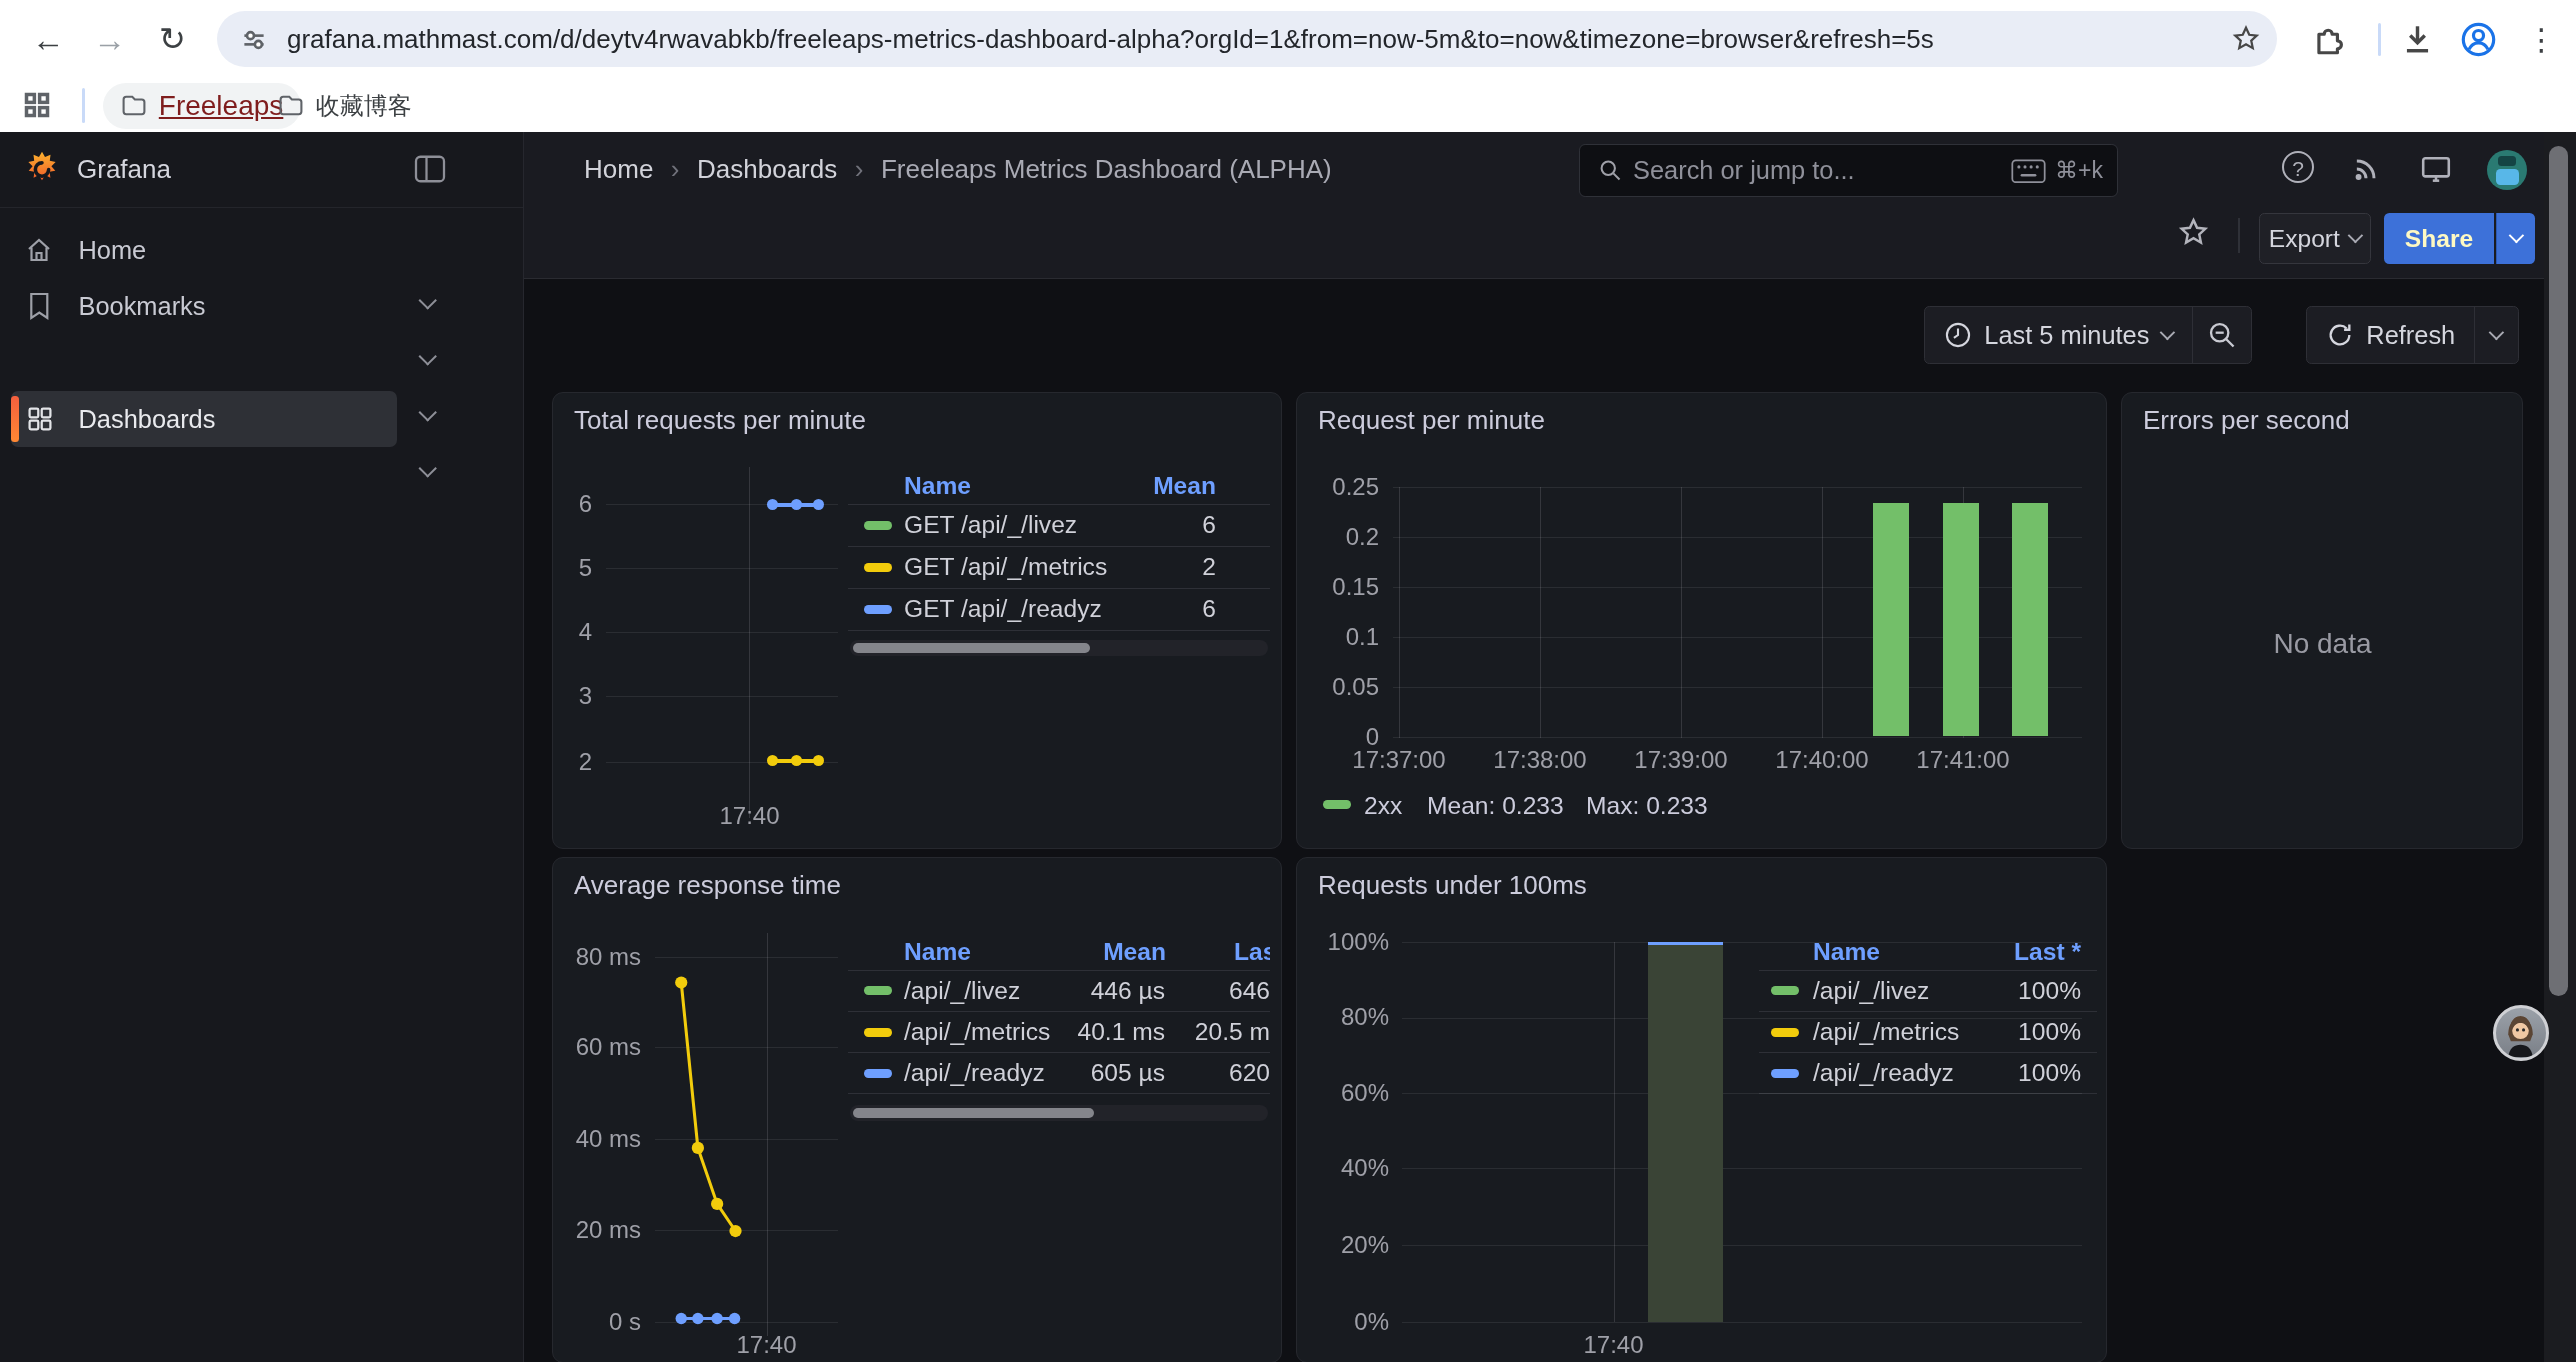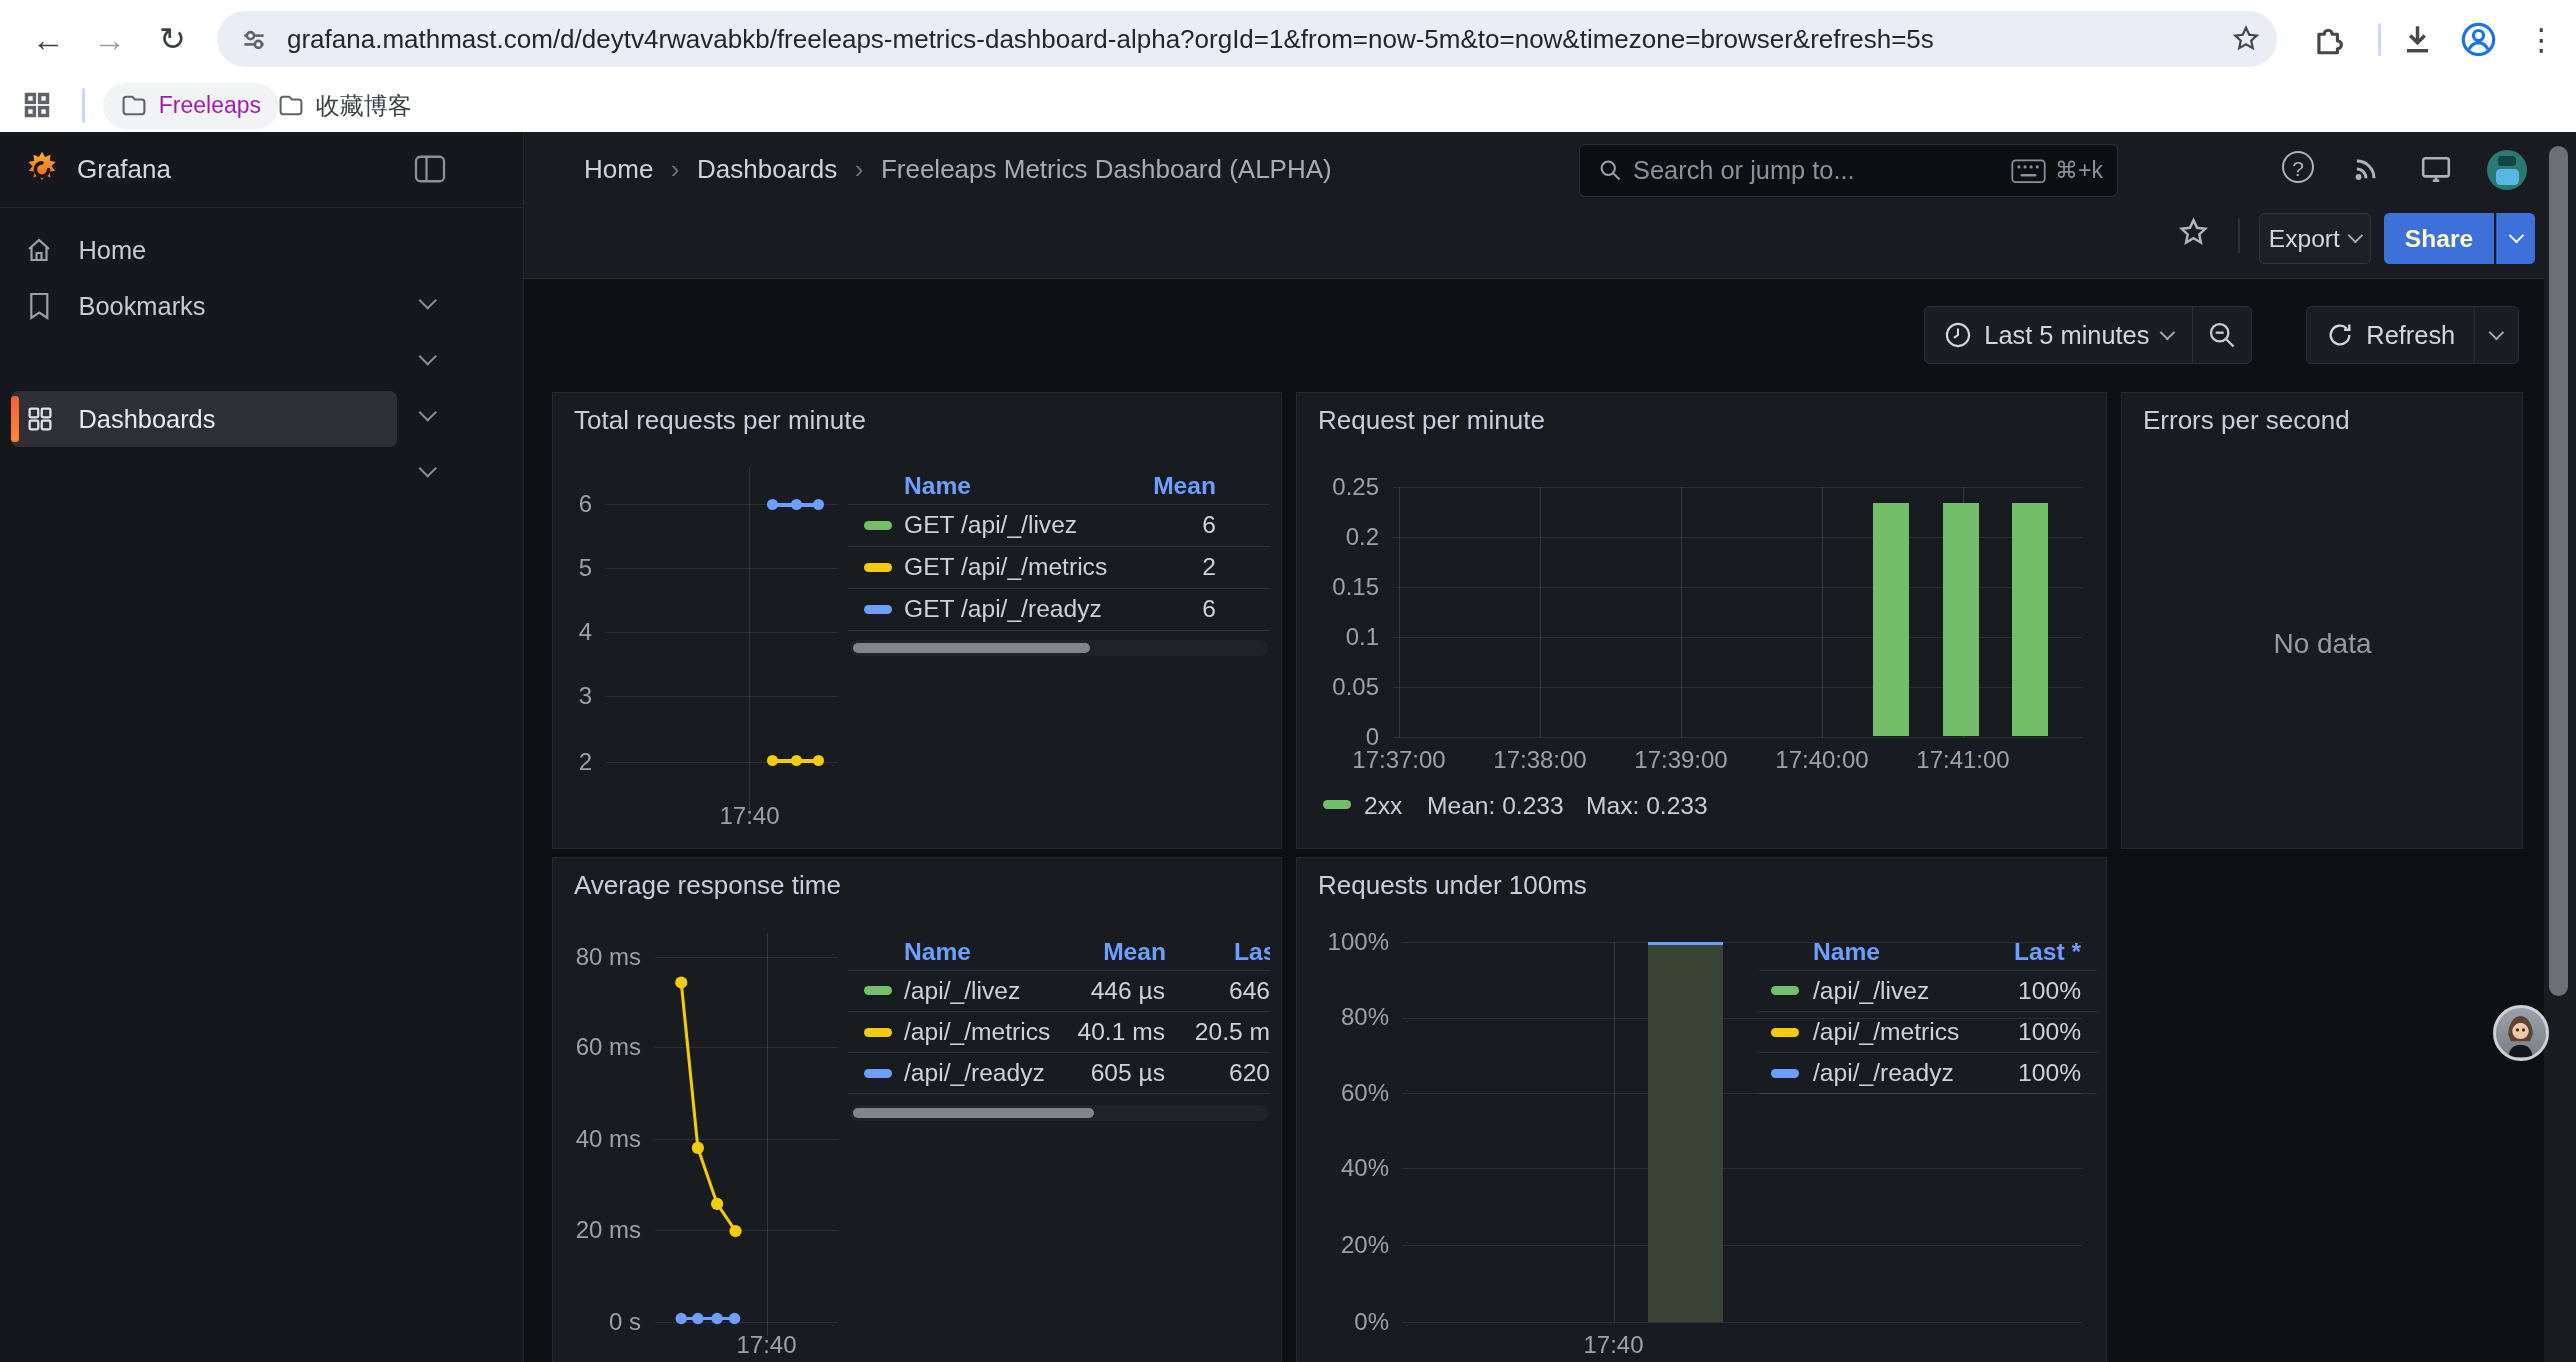--- a/index.html
+++ b/index.html
@@ -23,21 +23,21 @@
   .chev{display:inline-block;width:11.4px;height:11.4px;border-right:2.6px solid #A9AAB3;border-bottom:2.6px solid #A9AAB3;transform:rotate(45deg);margin-top:-5.3px;}
   .chev.white{border-color:#FFFFFF;}
   .crumb{font-size:26px;white-space:nowrap;}
   .searchbox{position:absolute;background:#0E0F13;border:0.9px solid #2F3138;border-radius:6.1px;}
   .navicon{position:absolute;width:35px;height:35px;}
   .gbtn{position:absolute;display:flex;align-items:center;justify-content:center;gap:10.5px;border-radius:5.3px;font-size:24.6px;}
   .timegroup{position:absolute;display:flex;background:#1C1D23;border:0.9px solid #2E2F36;border-radius:5.3px;height:58px;box-sizing:border-box;}
   .timeseg{display:flex;align-items:center;gap:12.3px;padding:0 19px;font-size:25.4px;color:#D5D6DE;}
   .timeseg+.timeseg{border-left:0.9px solid #2E2F36;}
   
-  .panel{position:absolute;background:#181B20;border:0.9px solid #26282E;border-radius:0;box-sizing:border-box;overflow:hidden;}
+  .panel{position:absolute;background:#181B20;border:0.9px solid #26282E;border-radius:11px;box-sizing:border-box;overflow:hidden;}
   .ptitle{position:absolute;left:21px;top:12.3px;font-size:26px;font-weight:500;color:#CCCCDC;white-space:nowrap;}
   .tick{position:absolute;color:#9FA0A8;font-size:24px;line-height:26px;white-space:nowrap;}
   .tr{text-align:right;}
   .tc{text-align:center;}
   .hg{position:absolute;height:0.9px;background:rgba(204,204,220,0.10);}
   .vg{position:absolute;width:0.9px;background:rgba(204,204,220,0.16);}
   .sline{position:absolute;height:3.5px;border-radius:1.8px;}
   .dot{position:absolute;width:11.4px;height:11.4px;border-radius:50%;}
   .bar{position:absolute;}
   .ltable{position:absolute;overflow:hidden;}
@@ -115,21 +115,21 @@
             <rect x="4" y="19" width="9" height="9"></rect>
             <rect x="19" y="19" width="9" height="9"></rect>
           </g>
         </svg>
     </span>
     <div class="sep-v" style="left:82px;top:8.8px;width:2.6px;height:35px;background:#C9DAF8;border-radius:1.8px;"></div>
     <div class="bk-chip" style="left:103px;top:3.5px;background:#F1F3F4;">
       <svg width="26" height="23" viewBox="0 0 30 26">
           <path d="M3 6a3 3 0 0 1 3-3h7l3 3h8a3 3 0 0 1 3 3v11a3 3 0 0 1-3 3H6a3 3 0 0 1-3-3z" fill="none" stroke="#5F6368" stroke-width="2.4"></path>
         </svg>
-      <span style="font-size:23px;color:#a21caf;">Freeleaps</span>
+      <span style="font-size:28px;color:#7f1d1d;text-decoration:underline;">Freeleaps</span>
     </div>
     <div class="bk-chip" style="left:260px;top:3.5px;">
       <svg width="26" height="23" viewBox="0 0 30 26">
           <path d="M3 6a3 3 0 0 1 3-3h7l3 3h8a3 3 0 0 1 3 3v11a3 3 0 0 1-3 3H6a3 3 0 0 1-3-3z" fill="none" stroke="#5F6368" stroke-width="2.4"></path>
         </svg>
       <span style="font-size:24px;color:#3C4043;">收藏博客</span>
     </div>
   </div>
 
   <div class="abs" style="left:0;top:132px;width:2576px;height:1231px;background:#0F1014;overflow:hidden;">

